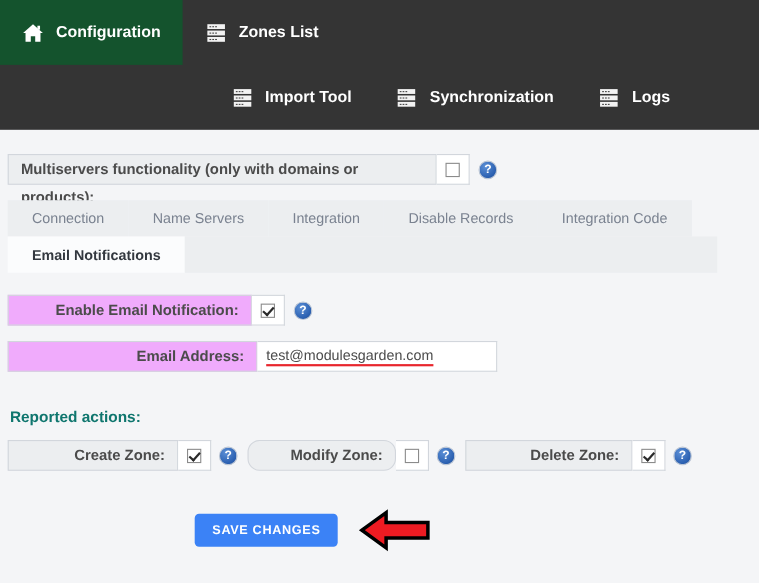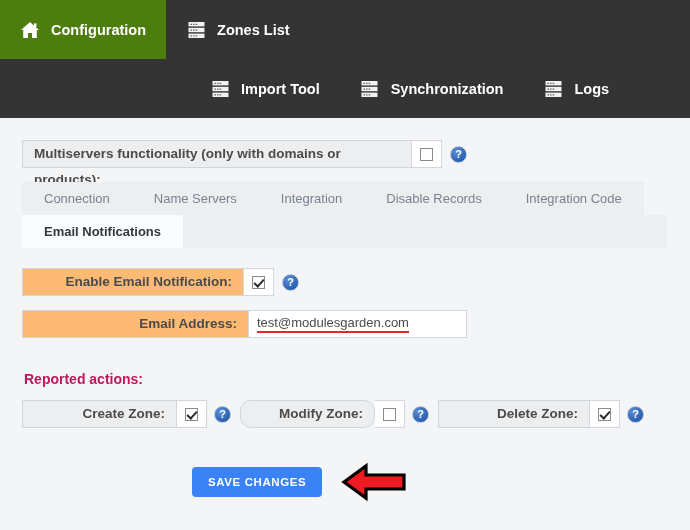--- a/index.html
+++ b/index.html
@@ -50,33 +50,33 @@
     gap: 11px;
     padding: 0 20px;
     height: 59px;
     color: #ffffff;
     font-size: 14.5px;
     font-weight: bold;
     cursor: pointer;
     white-space: nowrap;
   }
   .nav-item.active {
-    background: #4d7c0f;
+    background: #14532d;
   }
   .nav-row-2 {
     display: flex;
     align-items: stretch;
     height: 59px;
     padding-left: 190px;
   }
   .nav-icon { display: inline-flex; align-items: center; justify-content: center; width: 20px; height: 20px; }
   .nav-icon svg { display: block; }
 
   
-  .content { padding: 22px 20px 0 22px; }
+  .content { padding: 22px 20px 0 7px; }
 
   .ms-row {
     display: flex;
     align-items: center;
     gap: 0;
     margin-bottom: 14px;
   }
   .ms-label {
     background: #eceef0;
     border: 1px solid #d2d6dc;
@@ -149,21 +149,21 @@
   .tab.active {
     background: #fbfcfd;
     color: #33383f;
     font-weight: bold;
   }
   .tab-filler { background: #eceef0; flex: 1; }
 
   
   .field-row { display: flex; align-items: center; margin-bottom: 14px; }
   .field-label {
-    background: #fdba74;
+    background: #f0abfc;
     border: 1px solid #d2d6dc;
     height: 28px;
     line-height: 26px;
     padding: 0 11px;
     font-size: 13.5px;
     color: #4b4b4b;
     font-weight: bold;
     text-align: right;
   }
   .field-label.w-enable { width: 222px; }
@@ -184,21 +184,21 @@
   .email-text {
     position: relative;
     display: inline-block;
     padding-bottom: 1px;
     border-bottom: 2px solid #e8262d;
   }
 
   .section-title {
     font-size: 14px;
     font-weight: bold;
-    color: #be185d;
+    color: #0f766e;
     margin: 33px 0 13px 2px;
   }
 
   .actions-row { display: flex; align-items: center; }
   .action-group { display: flex; align-items: center; }
   .action-label {
     background: #eceef0;
     border: 1px solid #d2d6dc;
     height: 28px;
     line-height: 26px;

